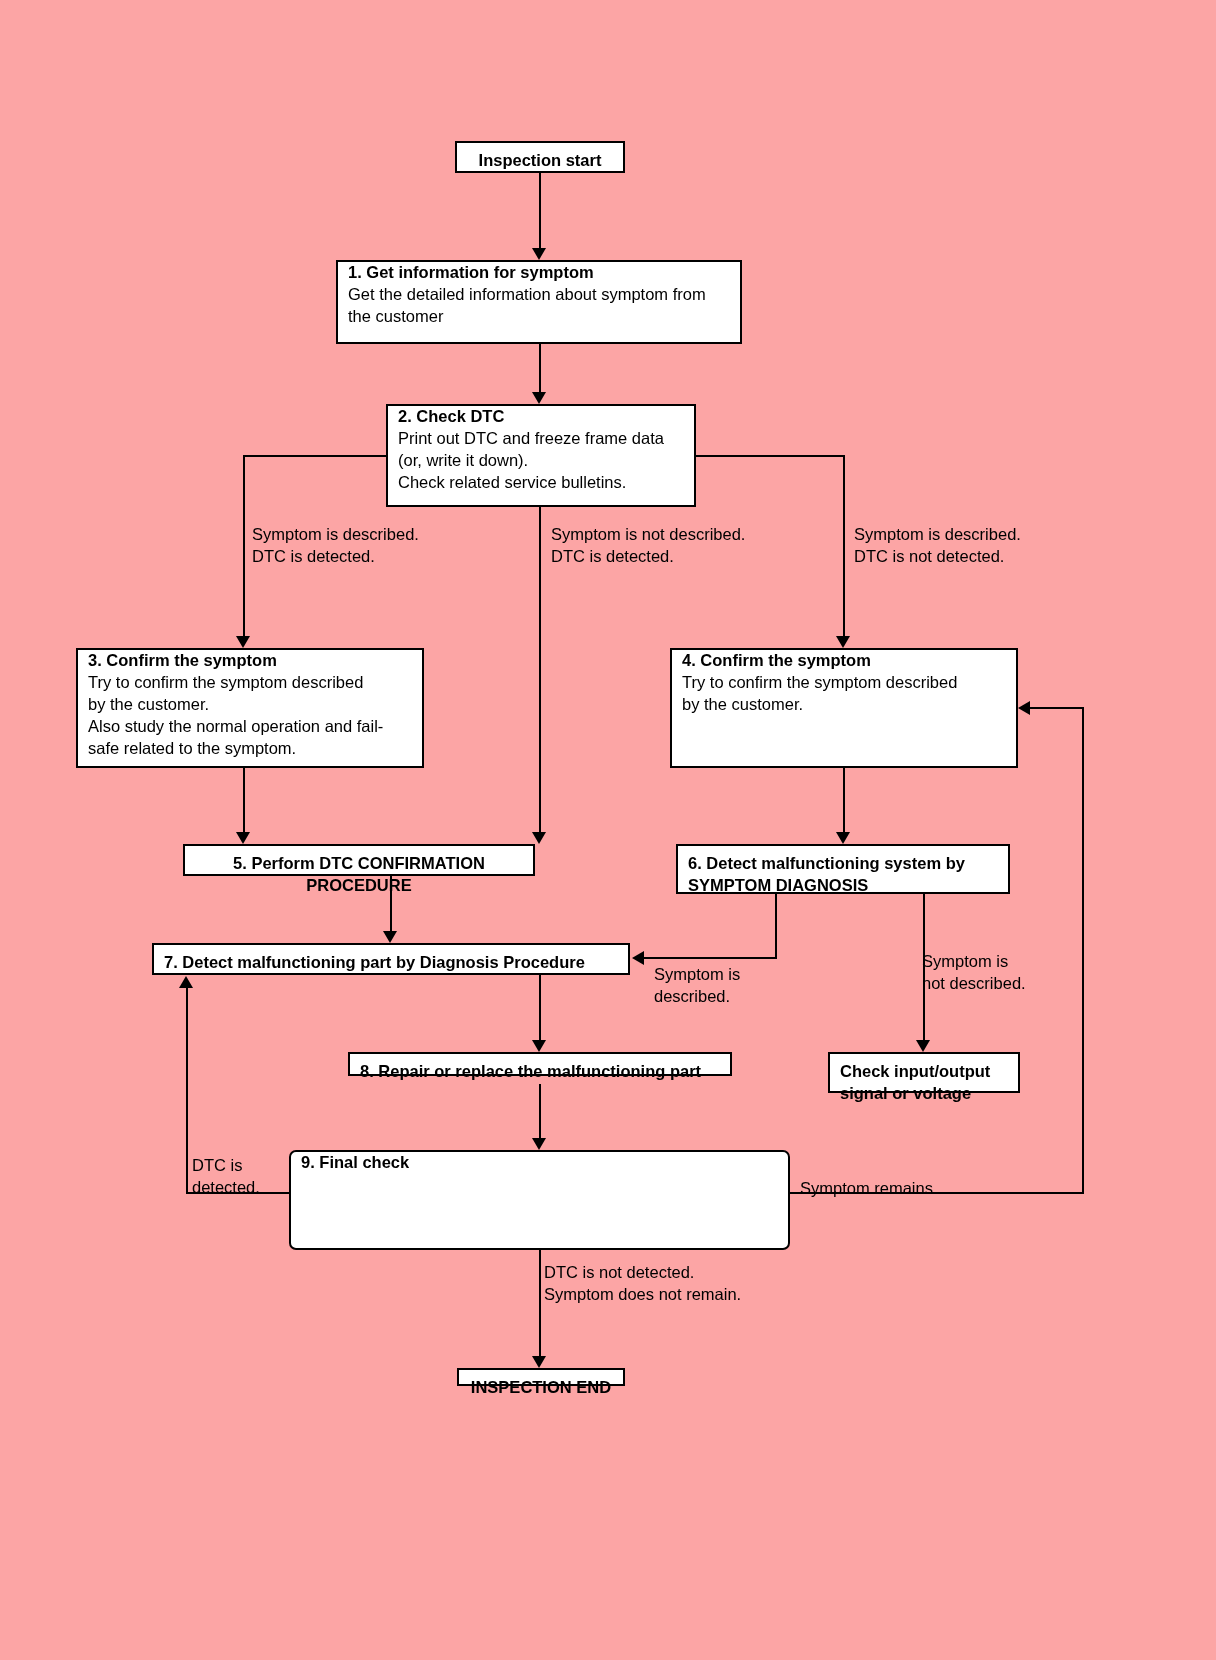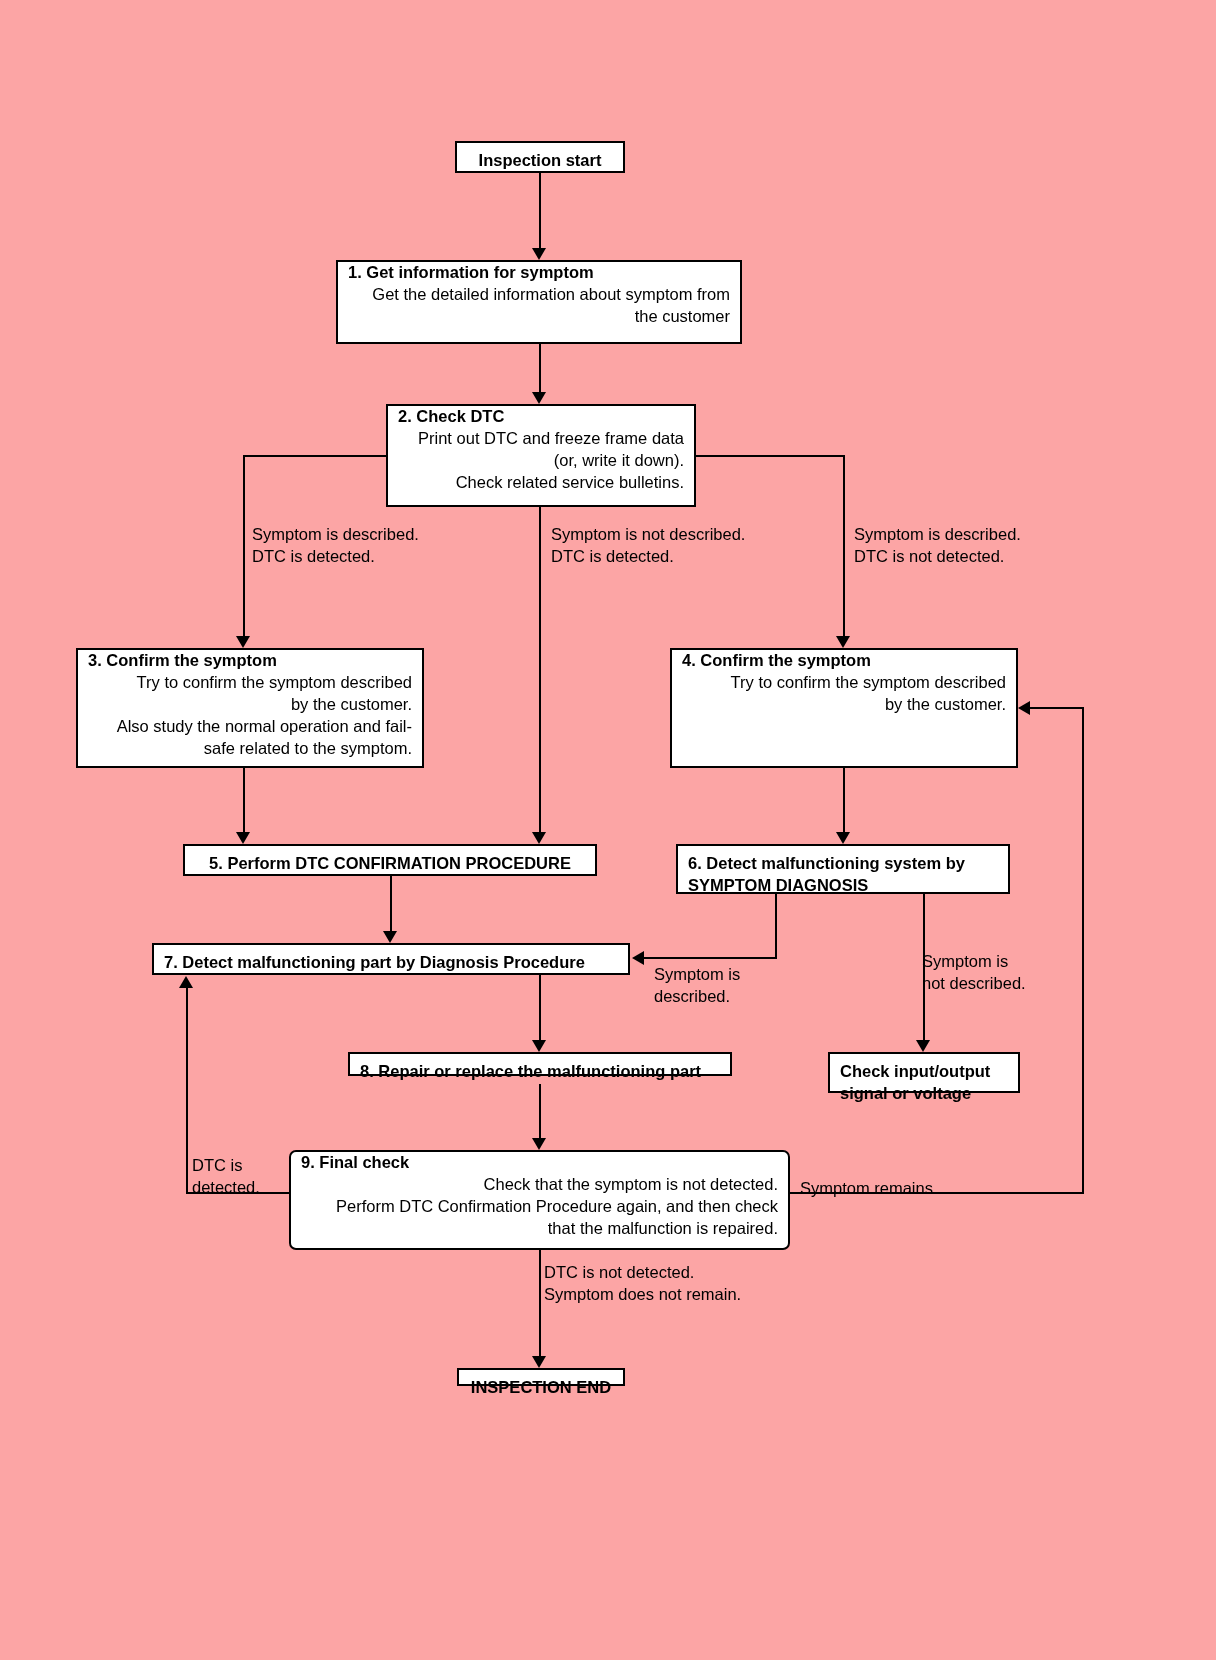--- a/index.html
+++ b/index.html
@@ -26,21 +26,20 @@
     padding: 0 10px 8px 10px;
     line-height: 1.33;
     font-size: 16.5px;
   }
   .node .title {
     font-weight: bold;
     white-space: pre-wrap;
   }
   .node .body {
     white-space: pre-wrap;
-    text-align: right;
   }
   .node.center {
     text-align: center;
   }
   .node.titleonly {
     padding: 7px 10px;
   }
   .label {
     position: absolute;
     font-size: 16.5px;
@@ -108,42 +107,39 @@
 Also study the normal operation and fail-
 safe related to the symptom.</div>
   </div>
 
   <div class="node" style="left:670px; top:648px; width:348px; height:120px;">
     <div class="title">4. Confirm the symptom</div>
     <div class="body">Try to confirm the symptom described
 by the customer.</div>
   </div>
 
-  <div class="node center titleonly" style="left:183px; top:844px; width:414px; height:32px;">
+  <div class="node center titleonly" style="left:183px; top:844px; width:352px; height:32px;">
     <div class="title">5. Perform DTC CONFIRMATION PROCEDURE</div>
   </div>
 
   <div class="node titleonly" style="left:676px; top:844px; width:334px; height:50px;">
     <div class="title">6. Detect malfunctioning system by
 SYMPTOM DIAGNOSIS</div>
   </div>
 
   <div class="node titleonly" style="left:152px; top:943px; width:478px; height:32px;">
     <div class="title">7. Detect malfunctioning part by Diagnosis Procedure</div>
   </div>
 
   <div class="node titleonly" style="left:348px; top:1052px; width:384px; height:24px;">
     <div class="title">8. Repair or replace the malfunctioning part</div>
   </div>
 
   <div class="node" style="left:289px; top:1150px; width:501px; height:100px;border-radius:7px;">
     <div class="title">9. Final check</div>
-    <div class="body">Check that the symptom is not detected.
-Perform DTC Confirmation Procedure again, and then check
-that the malfunction is repaired.</div>
   </div>
 
   <div class="node titleonly" style="left:828px; top:1052px; width:192px; height:41px;">
     <div class="title">Check input/output
 signal or voltage</div>
   </div>
 
   <div class="node center titleonly" style="left:457px; top:1368px; width:168px; height:16px;">
     <div class="title">INSPECTION END</div>
   </div>

